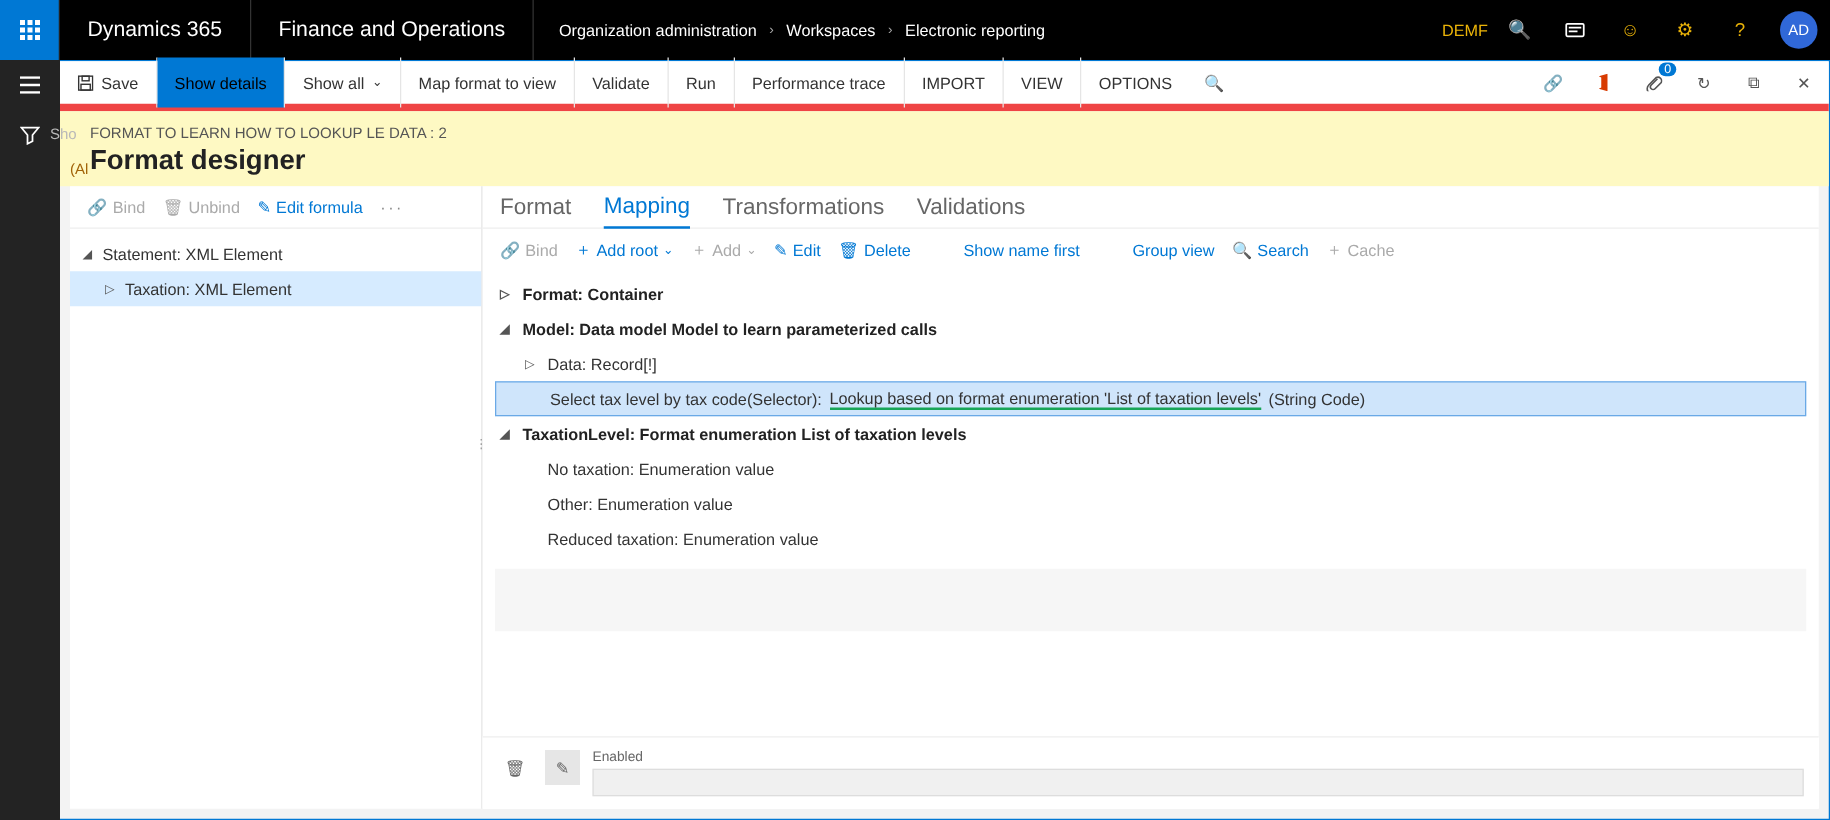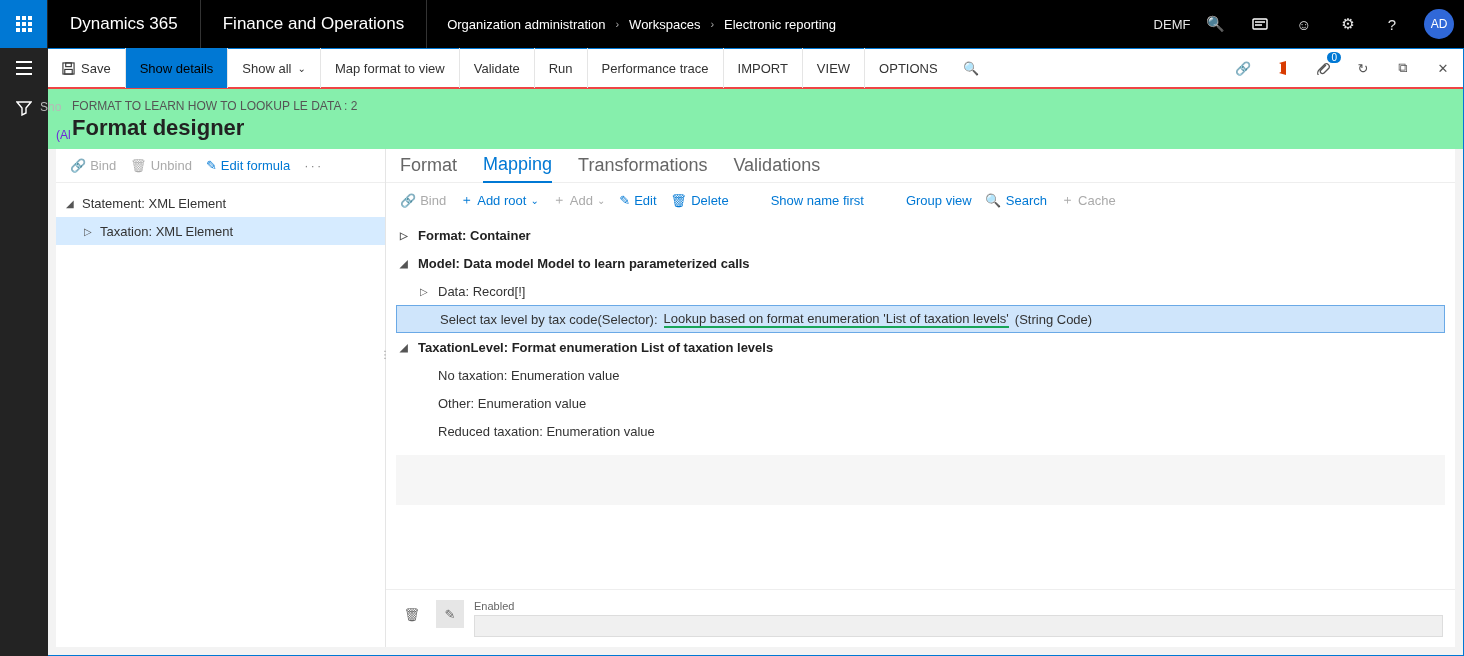--- a/index.html
+++ b/index.html
@@ -7,42 +7,42 @@
 
   
   .topbar { background: #000; height: 48px; display: flex; color: #fff; }
   .waffle { width: 48px; height: 48px; background: #0078d4; display:flex; align-items:center; justify-content:center; border-right:1px solid #222;}
   .waffle svg { fill:#fff; }
   .brand { padding: 0 22px; font-size: 17px; border-right:1px solid #333; height:48px; display:flex; align-items:center;}
   .module { padding: 0 22px; font-size: 17px; border-right:1px solid #333; height:48px; display:flex; align-items:center;}
   .breadcrumbs { flex:1; display:flex; align-items:center; padding:0 20px; font-size:13px; color:#fff; gap:10px;}
   .breadcrumbs .sep { color:#aaa; font-size:11px;}
   .top-right { display:flex; align-items:center; height:48px; }
-  .top-right .ctl { width:44px; height:48px; display:flex; align-items:center; justify-content:center; color:#e5e5e5; font-size:15px;}
+  .top-right .ctl { width:44px; height:48px; display:flex; align-items:center; justify-content:center; color:#eab308; font-size:15px;}
   .top-right .entity { padding:0 10px; font-size:13px;}
   .avatar-circle { width:30px; height:30px; border-radius:50%; background:#3068d8; display:flex; align-items:center; justify-content:center; font-size:12px; margin:0 10px;}
 
   
   .actionbar-row { display:flex; }
   .left-rail { width:48px; background:#232323; height:608px; display:flex; flex-direction:column; align-items:center;}
   .left-rail .hamb { width:48px;height:40px; display:flex;align-items:center;justify-content:center;background:#232323;}
   .left-rail .filt { width:48px;height:40px; display:flex;align-items:center;justify-content:center;}
   .hamb svg, .filt svg { stroke:#fff; fill:none;}
   
   .workarea { flex:1; display:flex; flex-direction:column; height:608px; border:1px solid #0078d4; border-left:none; background:#f3f3f3;}
-  .actionbar { background:#fff; height:40px; display:flex; align-items:center; border-bottom:2px solid #ef4444;}
+  .actionbar { background:#fff; height:40px; display:flex; align-items:center; border-bottom:6px solid #ef4444;}
   .ab-item { padding:0 14px; height:40px; display:flex; align-items:center; gap:6px; font-size:13px; color:#333; border-right:1px solid #e5e5e5;}
   .ab-item.primary { background:#0078d4; color:#000000;}
   .ab-right { margin-left:auto; display:flex; align-items:center;}
   .ab-icon { width:40px; height:40px; display:flex; align-items:center; justify-content:center; color:#555;}
   .badge-wrap { position:relative;}
   .badge { position:absolute; top:4px; right:2px; background:#0078d4; color:#fff; border-radius:8px; font-size:10px; padding:0 4px;}
 
   
-  .page-head { padding: 10px 24px 8px; background:#86efac;}
+  .page-head { padding: 10px 24px 8px; background:#fef9c3;}
   .page-context { font-size:12px; color:#555;}
   .page-title { font-size:22px; font-weight:700; color:#222; margin-top:2px;}
 
   
   .body-split { flex:1; display:flex; background:#fff; margin:0 8px 8px; }
   .left-panel { width:330px; border-right:1px solid #e5e5e5; display:flex; flex-direction:column;}
   .panel-tools { height:34px; display:flex; align-items:center; gap:14px; padding:0 14px; border-bottom:1px solid #eee;}
   .tool { display:flex; align-items:center; gap:4px; color:#666; font-size:13px;}
   .tool.link { color:#0078d4;}
   .tool.disabled { color:#aaa;}
@@ -70,21 +70,21 @@
   .enabled-strip { display:flex; gap:10px; padding:10px 12px; border-top:1px solid #eee; align-items:flex-start; background:#fff; margin-top:auto;}
   .strip-icon { width:28px; height:28px; display:flex; align-items:center; justify-content:center; color:#666;}
   .strip-icon.active { background:#e6e6e6;}
   .enabled-block { flex:1;}
   .enabled-label { font-size:11px; color:#666; margin-bottom:3px;}
   .enabled-field { width:100%; height:22px; background:#f0f0f0; border:1px solid #ddd;}
 
   .blank-strip { height:50px; background:#f6f6f6; margin:10px 10px 0; }
 
   .faint-left-text { position:absolute; left:40px; top:100px; color:#b8b8b8; font-size:12px; pointer-events:none;}
-  .faint-left-text2 { position:absolute; left:56px; top:128px; color:#6d28d9; font-size:12px; pointer-events:none;}
+  .faint-left-text2 { position:absolute; left:56px; top:128px; color:#a16207; font-size:12px; pointer-events:none;}
 </style>
 </head>
 <body>
 
 <div class="topbar">
   <div class="waffle">
     <svg width="16" height="16" viewBox="0 0 16 16">
         <rect x="0" y="0" width="4" height="4"></rect>
         <rect x="6" y="0" width="4" height="4"></rect>
         <rect x="12" y="0" width="4" height="4"></rect>

